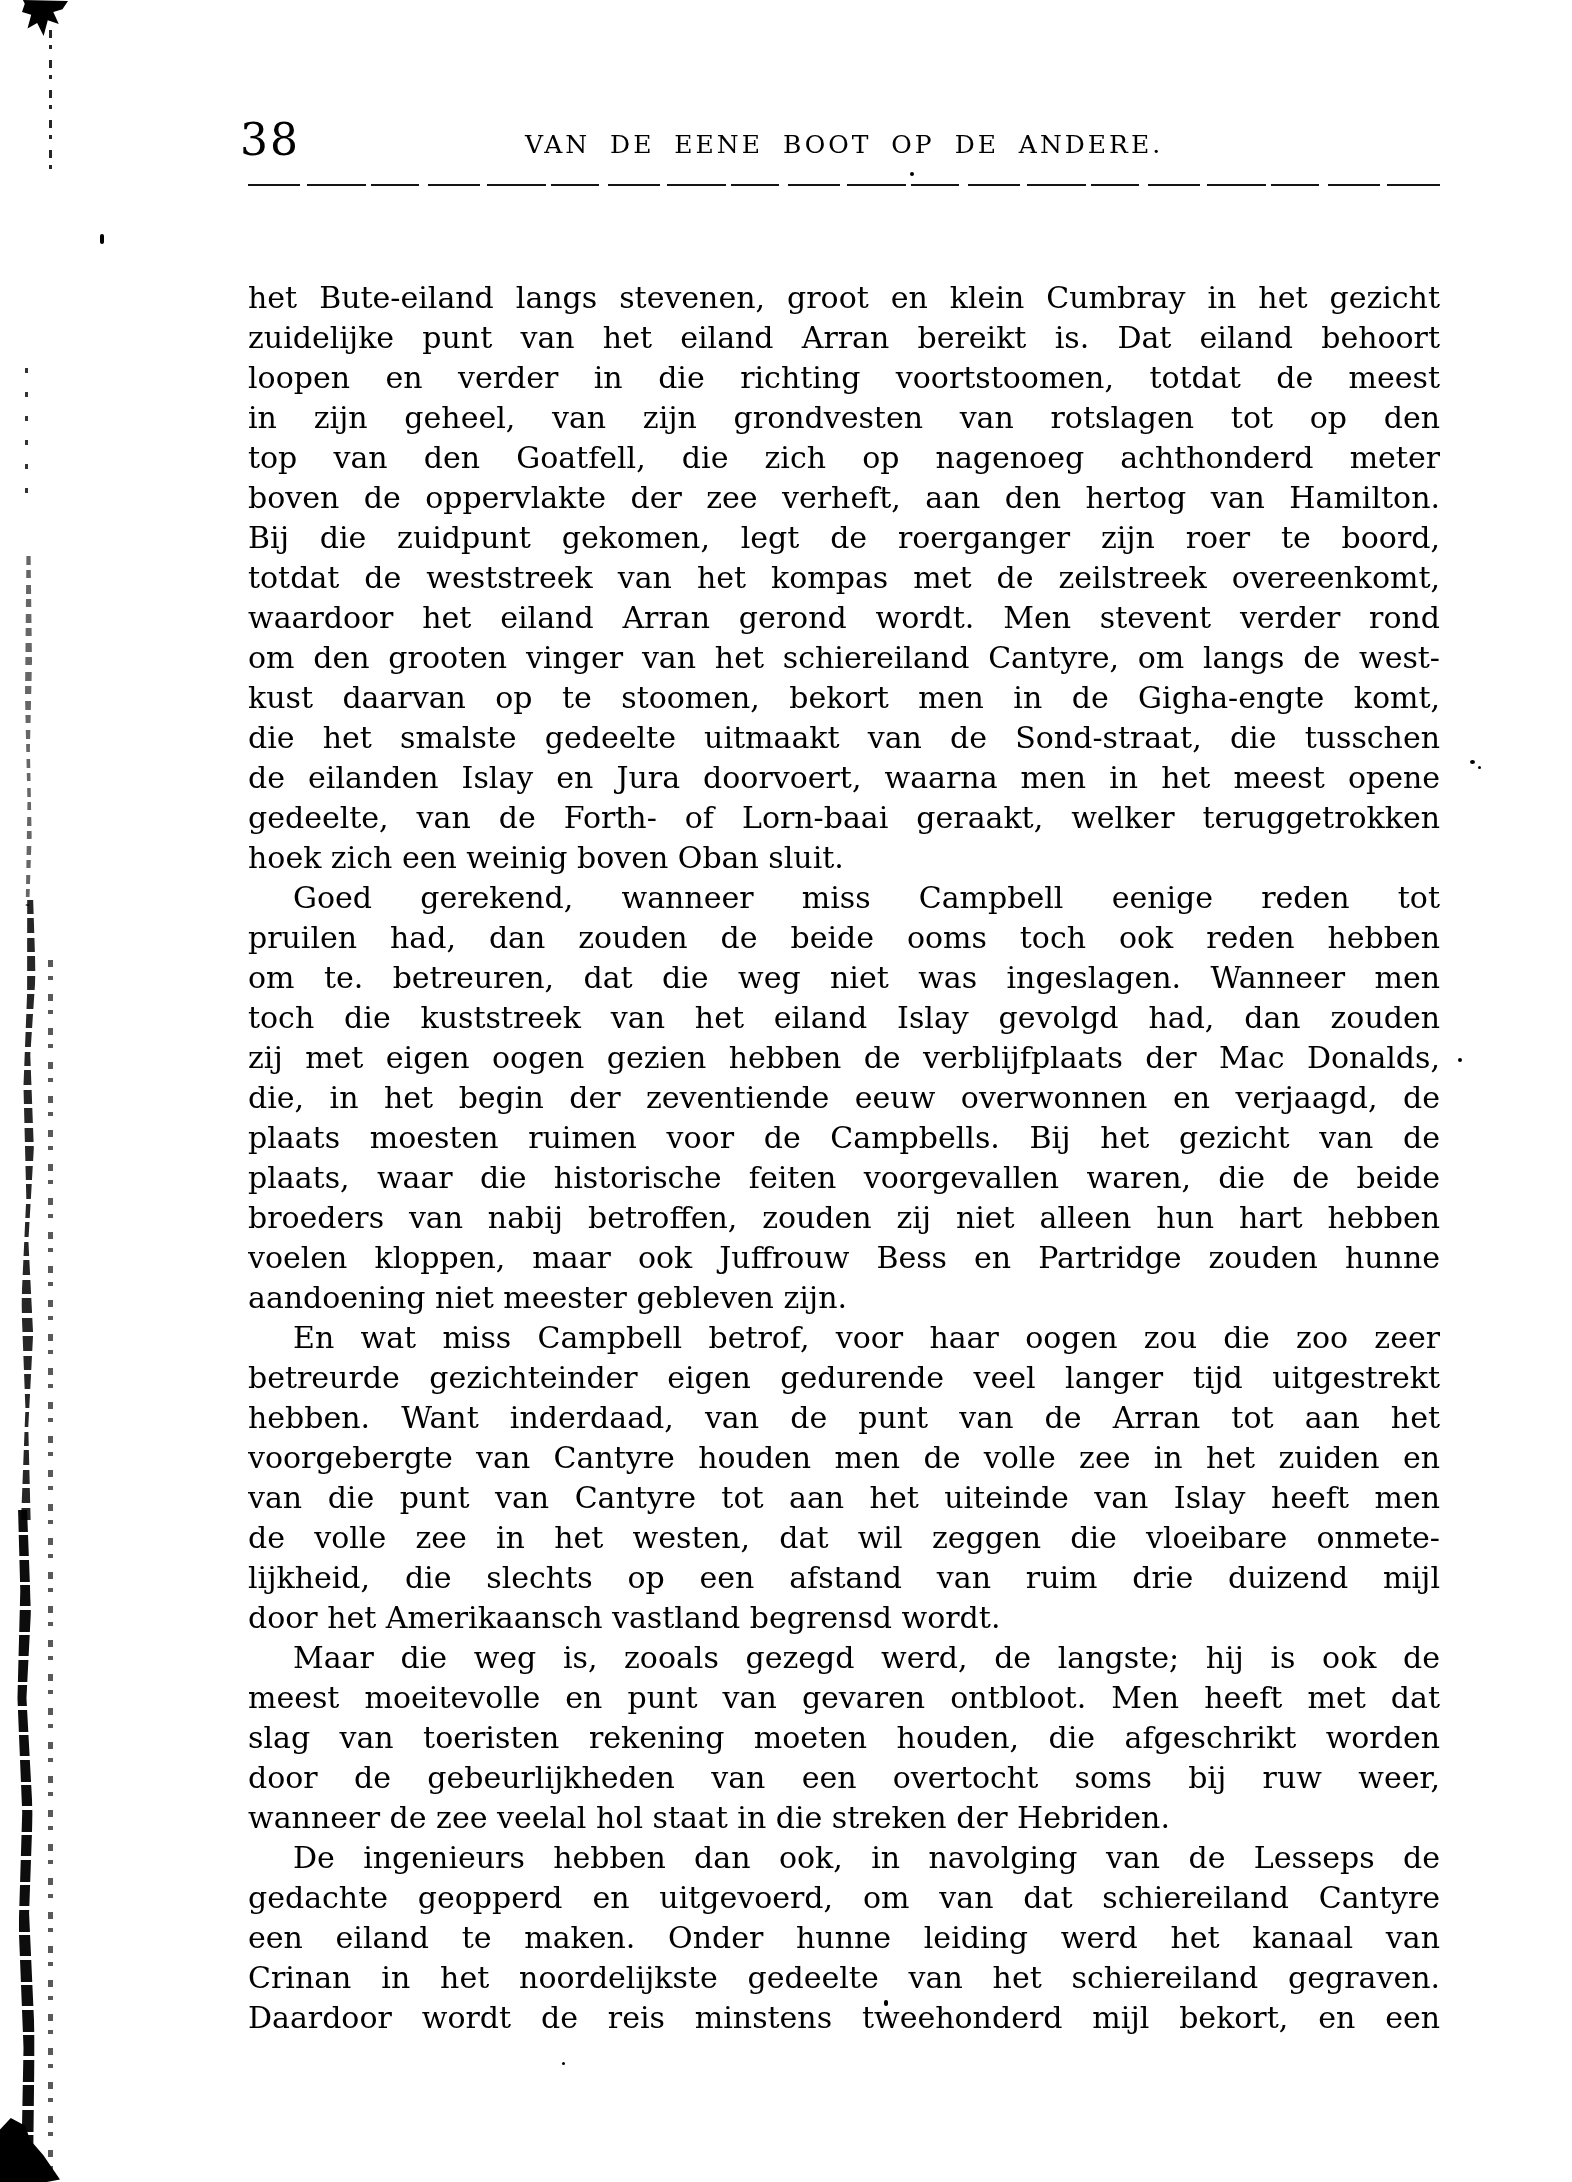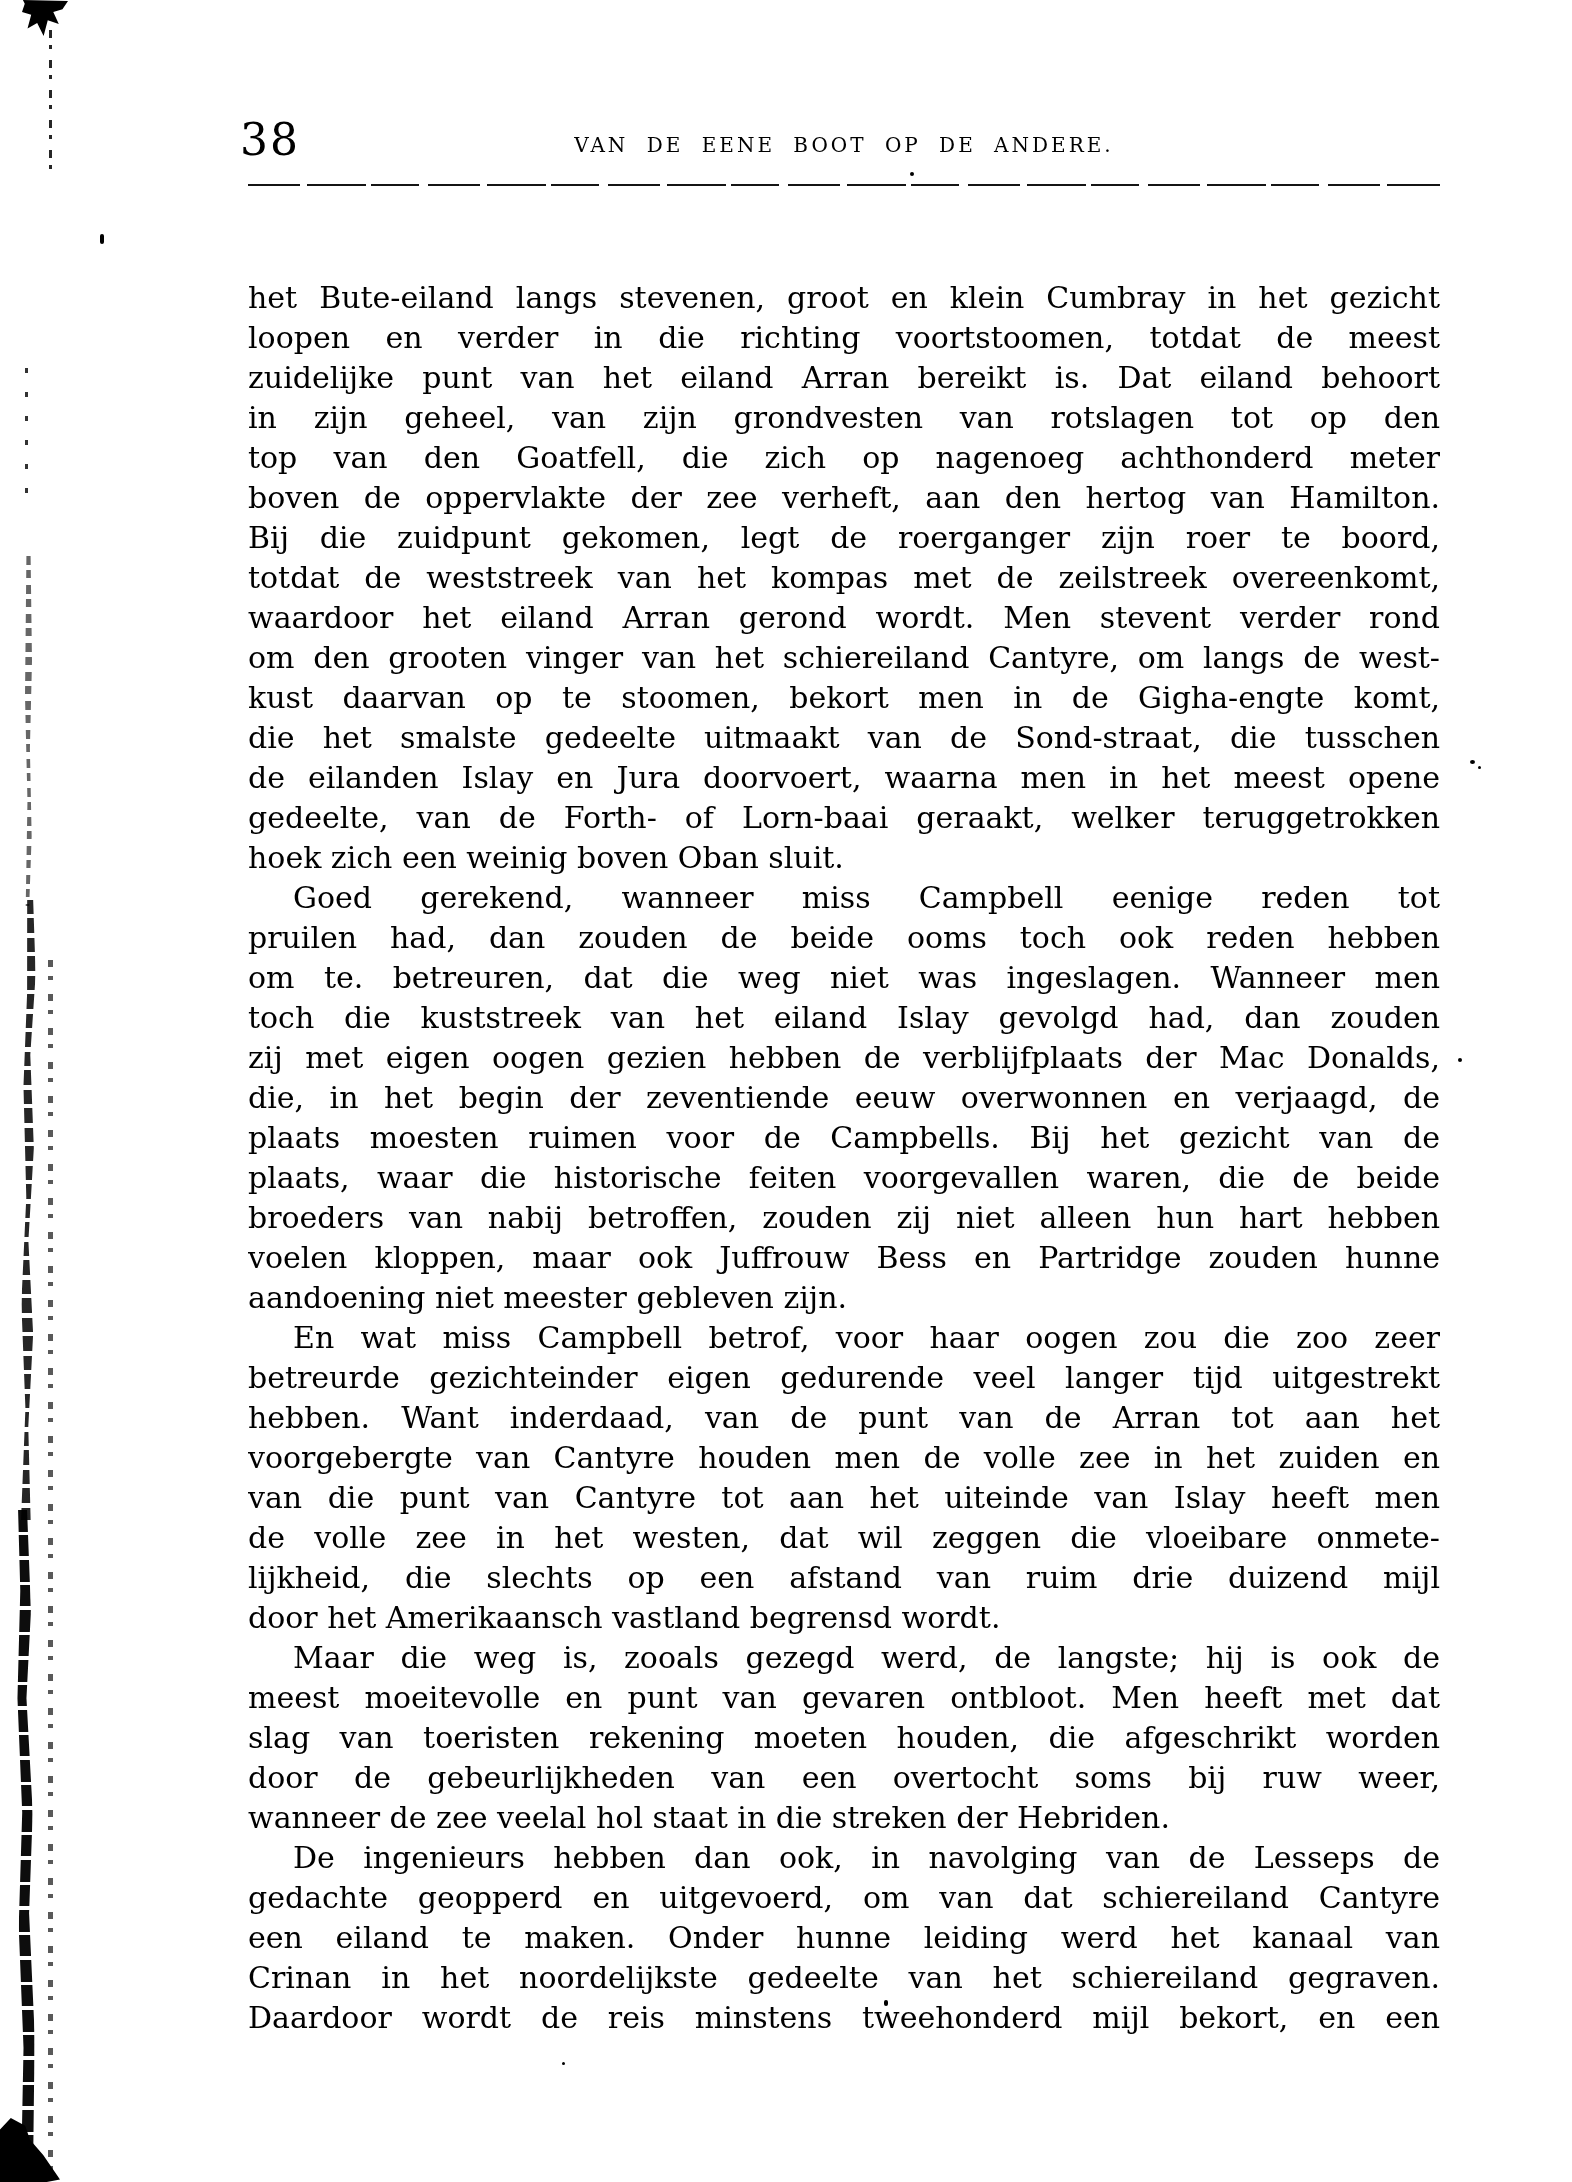--- a/index.html
+++ b/index.html
@@ -15,21 +15,21 @@
 
   
   .page-number {
     position: absolute; left: 240px; top: 118px;
     font-size: 44px; line-height: 44px;
     letter-spacing: 2px;
   }
   .running-title {
     position: absolute; left: 248px; top: 128px; width: 1192px;
     text-align: center;
-    font-size: 20px; line-height: 34px;
+    font-size: 25px; line-height: 34px;
     letter-spacing: 3px; word-spacing: 9px;
     white-space: nowrap;
   }
   .header-rule {
     position: absolute; left: 248px; top: 184px; width: 1192px; height: 3px;
     background-image:
       repeating-linear-gradient(90deg,
         #000 0 52px, transparent 52px 59px,
         #000 59px 118px, transparent 118px 123px,
         #000 123px 171px, transparent 171px 180px);
@@ -136,22 +136,22 @@
   <div class="speck speck-6"></div>
 
   <div class="page-number">38</div>
   <div class="running-title">VAN DE EENE BOOT OP DE ANDERE.</div>
   <div class="header-rule"></div>
 
   <main class="text-block">
 
     <section class="para">
       <div class="line">het Bute-eiland langs stevenen, groot en klein Cumbray in het gezicht</div>
+      <div class="line">zuidelijke punt van het eiland Arran bereikt is. Dat eiland behoort</div>
       <div class="line">loopen en verder in die richting voortstoomen, totdat de meest</div>
-      <div class="line">zuidelijke punt van het eiland Arran bereikt is. Dat eiland behoort</div>
       <div class="line">in zijn geheel, van zijn grondvesten van rotslagen tot op den</div>
       <div class="line">top van den Goatfell, die zich op nagenoeg achthonderd meter</div>
       <div class="line">boven de oppervlakte der zee verheft, aan den hertog van Hamilton.</div>
       <div class="line">Bij die zuidpunt gekomen, legt de roerganger zijn roer te boord,</div>
       <div class="line">totdat de weststreek van het kompas met de zeilstreek overeenkomt,</div>
       <div class="line">waardoor het eiland Arran gerond wordt. Men stevent verder rond</div>
       <div class="line">om den grooten vinger van het schiereiland Cantyre, om langs de west-</div>
       <div class="line">kust daarvan op te stoomen, bekort men in de Gigha-engte komt,</div>
       <div class="line">die het smalste gedeelte uitmaakt van de Sond-straat, die tusschen</div>
       <div class="line">de eilanden Islay en Jura doorvoert, waarna men in het meest opene</div>

